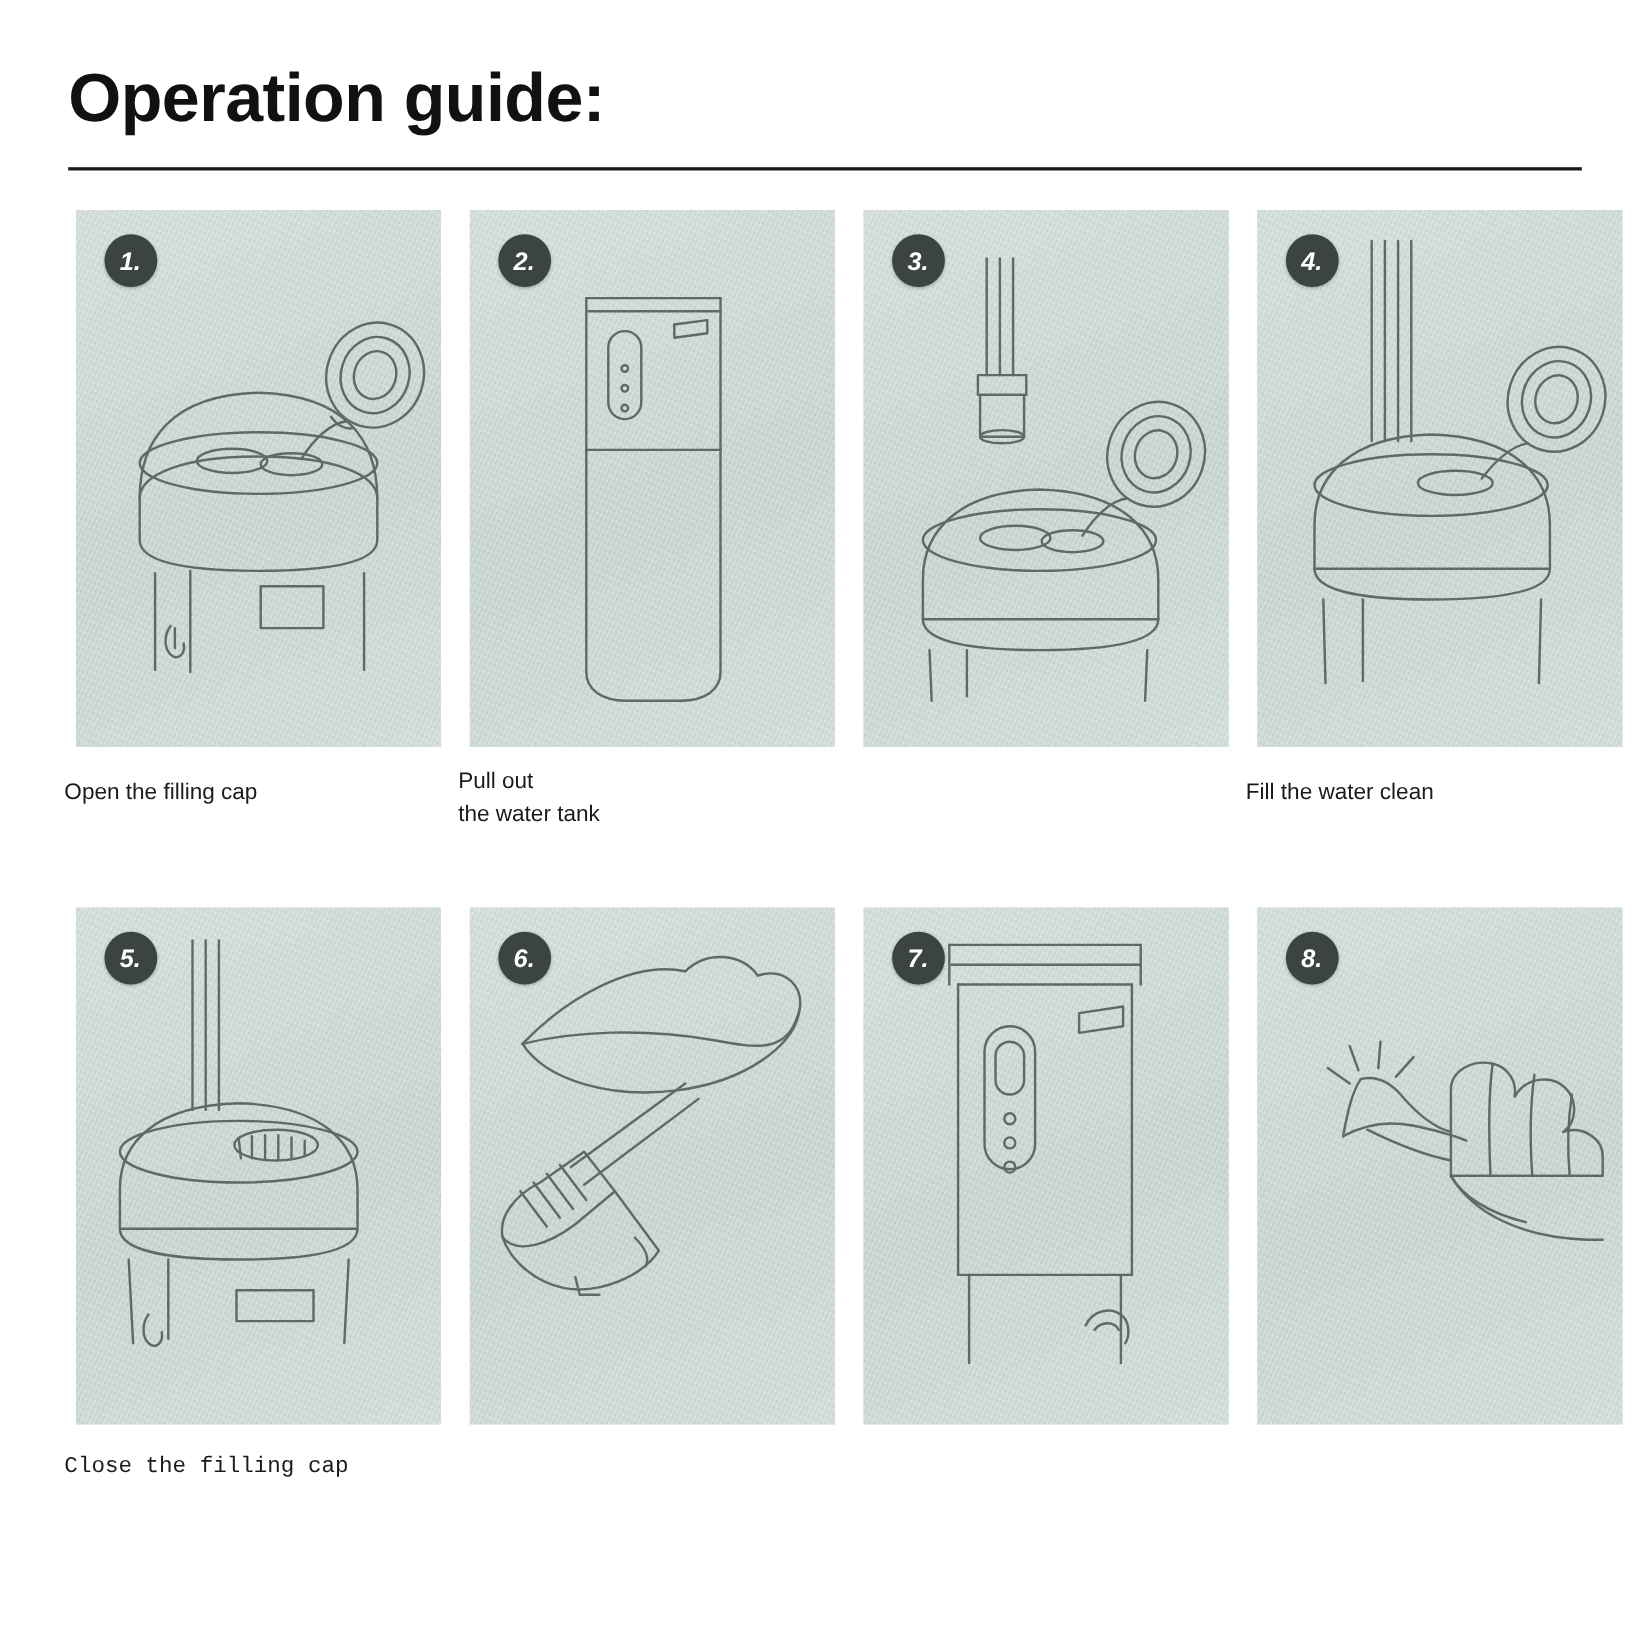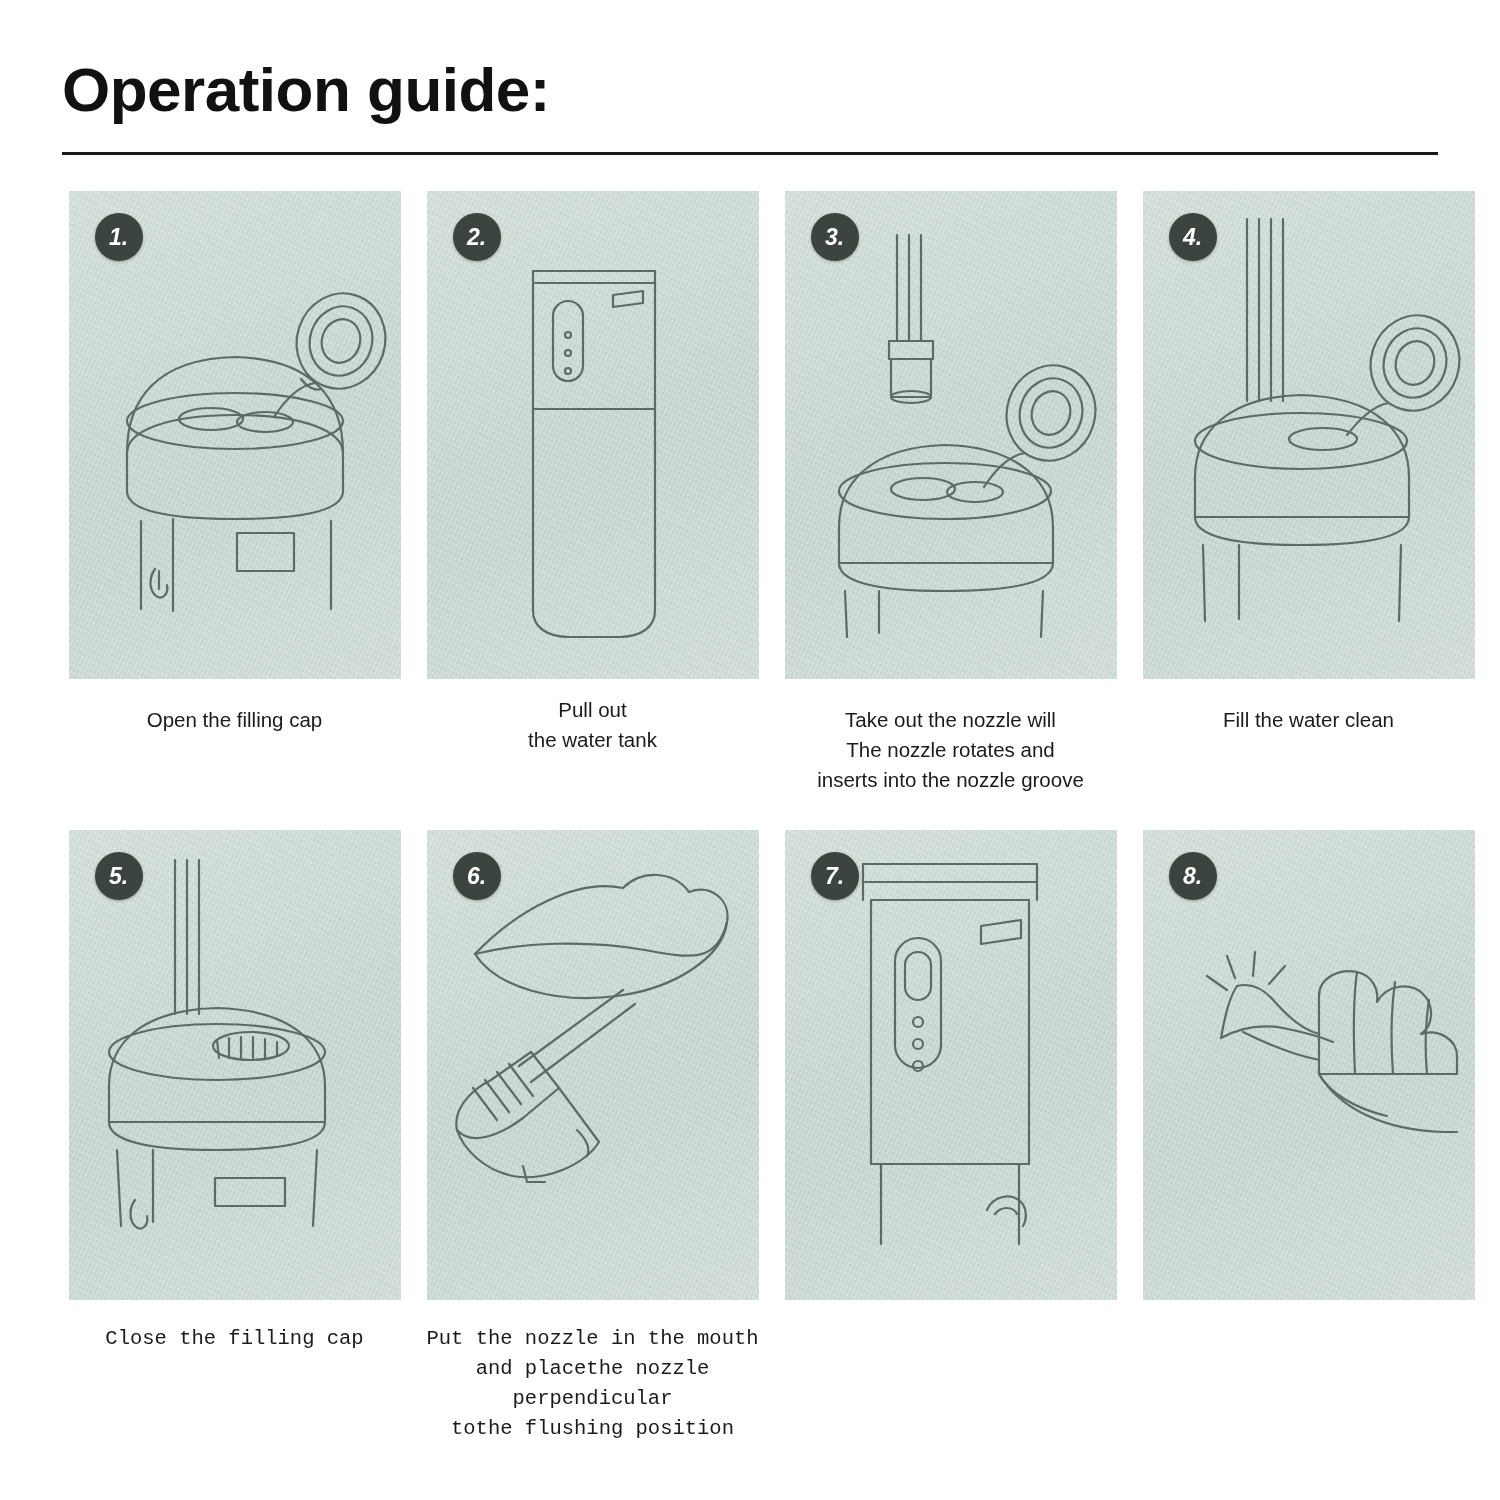--- a/index.html
+++ b/index.html
@@ -83,21 +83,21 @@
     box-shadow: 0 1px 3px rgba(0,0,0,0.3);
     z-index: 5;
   }
   .art {
     position: absolute;
     inset: 0;
     z-index: 2;
   }
   .caption {
     width: 352px;
-    text-align: center;
+    text-align: left;
     font-size: 20.5px;
     line-height: 1.45;
     color: #1b1b1b;
     margin-top: 26px;
   }
   .row2 .caption {
     margin-top: 24px;
     font-family: Liberation Mono, monospace;
   }
   .capwrap {
@@ -196,25 +196,20 @@
             <ellipse cx="266" cy="222" rx="44" ry="48" transform="rotate(18 266 222)"></ellipse>
             <ellipse cx="266" cy="222" rx="31" ry="35" transform="rotate(18 266 222)"></ellipse>
             <ellipse cx="266" cy="222" rx="19" ry="22" transform="rotate(18 266 222)"></ellipse>
             <path d="M60 400 L62 446"></path>
             <path d="M258 400 L256 446"></path>
             <path d="M94 400 L94 442"></path>
             <path d="M54 372 L268 372"></path>
           </g>
         </svg>
       </div>
-      <div class="capwrap">
-        <div class="caption" style="white-space:pre-line;">Take out the nozzle will
-The nozzle rotates and
-inserts into the nozzle groove</div>
-      </div>
     </div>
 
     <div class="cell">
       <div class="photo">
         <div class="grain"></div>
         <div class="badge">4.</div>
         <svg class="art" viewBox="0 0 332 488">
           <g fill="none" stroke="#5d6a66" stroke-width="2.2" stroke-linecap="round" stroke-linejoin="round">
             <path d="M104 28 L104 210"></path>
             <path d="M116 28 L116 210"></path>
@@ -279,25 +274,20 @@
             <path d="M48 124 C96 112 160 110 218 120 C262 128 290 134 300 92"></path>
             <path d="M92 236 L196 160"></path>
             <path d="M104 252 L208 174"></path>
             <path d="M30 300 C26 282 40 262 64 250 L104 222 L132 258 L96 288 C72 306 44 316 30 300 Z"></path>
             <path d="M46 258 L70 290 M58 250 L82 282 M70 242 L94 274 M82 234 L106 266"></path>
             <path d="M30 300 C36 318 56 340 86 346 C120 352 158 334 172 312 L132 258"></path>
             <path d="M150 300 C158 308 164 318 160 326"></path>
             <path d="M96 336 L100 352 L118 352"></path>
           </g>
         </svg>
-      </div>
-      <div class="capwrap">
-        <div class="caption" style="white-space:pre-line;">Put the nozzle in the mouth
-and placethe nozzle perpendicular
-tothe flushing position</div>
       </div>
     </div>
 
     <div class="cell">
       <div class="photo tall">
         <div class="grain"></div>
         <div class="badge">7.</div>
         <svg class="art" viewBox="0 0 332 470">
           <g fill="none" stroke="#5d6a66" stroke-width="2.2" stroke-linecap="round" stroke-linejoin="round">
             <path d="M78 34 L252 34"></path>

